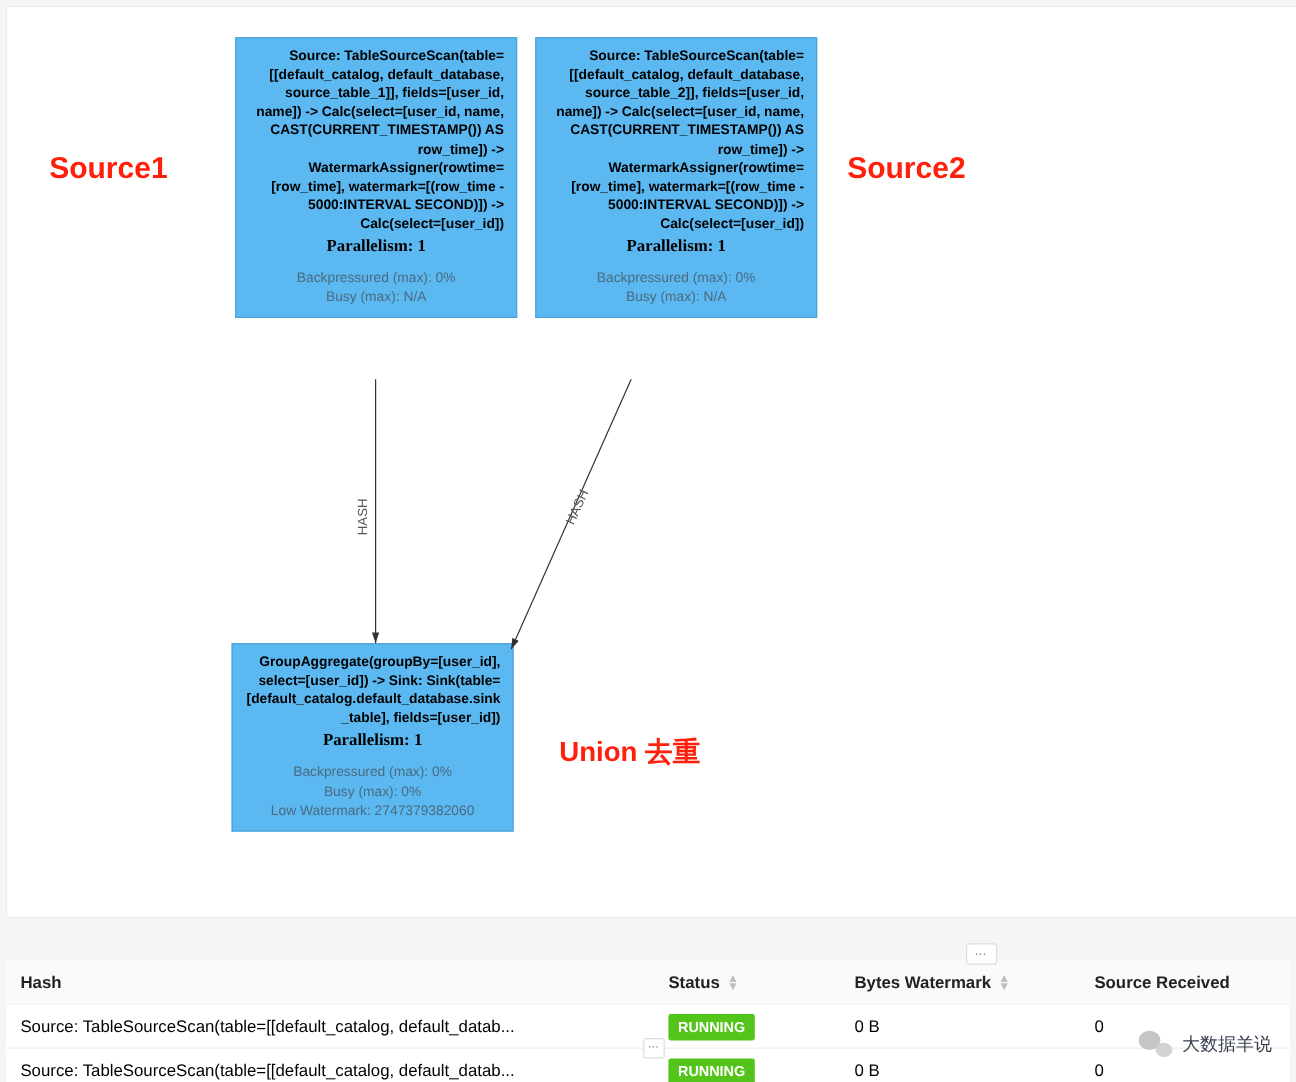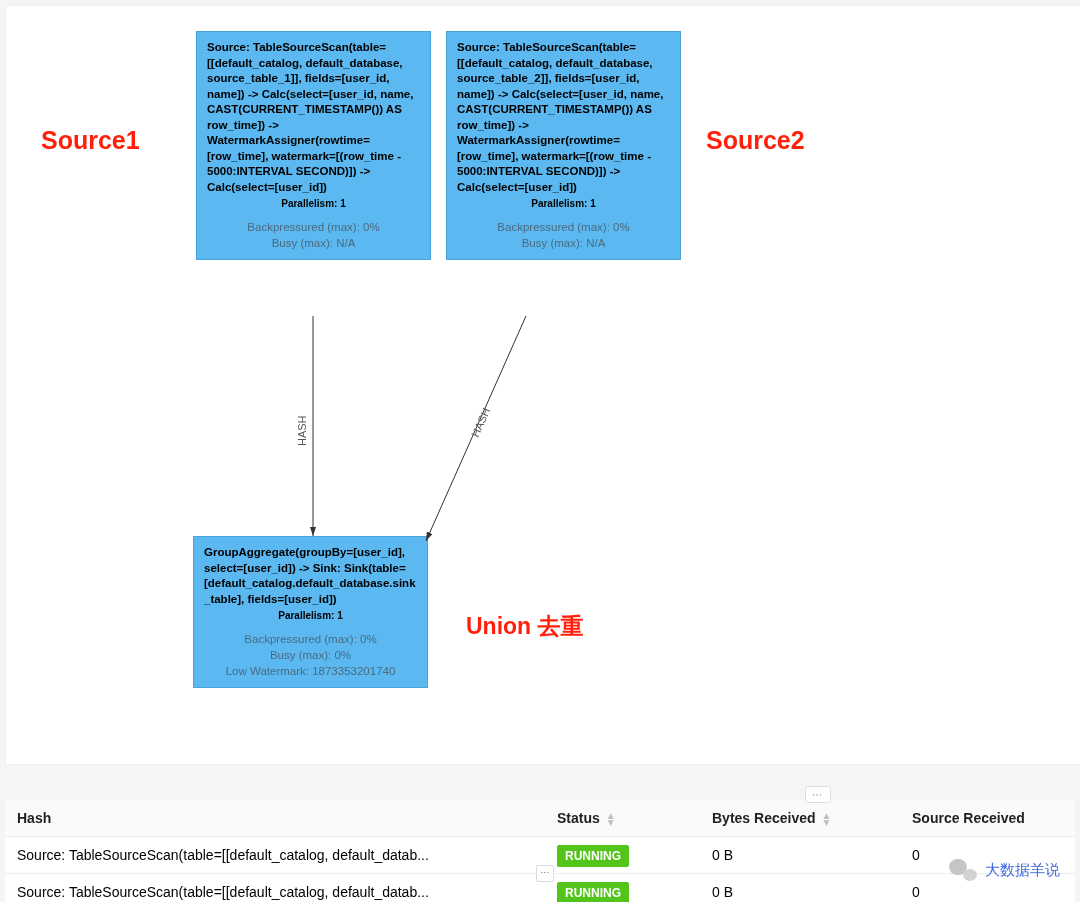--- a/index.html
+++ b/index.html
@@ -1,20 +1,20 @@
 <!DOCTYPE html>
 <html><head>
 <meta charset="utf-8">
 <style>
   * { box-sizing: border-box; margin: 0; padding: 0; }
   body { font-family: -apple-system, BlinkMacSystemFont, "Segoe UI", sans-serif; background: #f5f5f5; width: 1080px; height: 902px; overflow: hidden; position: relative; }
   .canvas { position: relative; width: 1080px; height: 760px; background: #fff; margin: 5px; border: 1px solid #eee; overflow: hidden; }
   .node { position: absolute; background: #5bb8f0; border: 1px solid #4aa3d8; padding: 8px 10px; width: 235px; font-size: 12px; line-height: 1.35; text-align: center; }
-  .node .desc { font-size: 11.5px; font-weight: 600; color: #000; word-break: break-word; white-space: pre-wrap; text-align: left; }
-  .node .parallelism { font-size: 10px; font-weight: 700; margin-top: 2px; }
+  .node .desc { font-size: 11.5px; font-weight: 600; color: #000; word-break: break-word; white-space: pre-wrap; text-align: right; }
+  .node .parallelism { font-size: 14px; font-weight: 700; margin-top: 2px; font-family: Liberation Serif, serif; }
   .node .meta { font-size: 11.5px; color: #4a6b80; margin-top: 8px; line-height: 1.4; }
   .annotation { position: absolute; color: #ff1f0a; font-size: 25px; font-weight: 700; white-space: pre; }
   #node1 { left: 190px; top: 25px; }
   #node2 { left: 440px; top: 25px; }
   #node3 { left: 187px; top: 530px; }
   #label-s1 { left: 35px; top: 120px; }
   #label-s2 { left: 700px; top: 120px; }
   #label-hash { left: 460px; top: 430px; width: 500px; line-height: 1.3; }
   #label-union { left: 460px; top: 605px; font-size: 23px; }
   svg.edges { position: absolute; left: 0; top: 0; width: 1080px; height: 760px; pointer-events: none; }
@@ -27,21 +27,21 @@
   th, td { padding: 10px 12px; border-bottom: 1px solid #eee; text-align: left; white-space: nowrap; overflow: hidden; text-overflow: ellipsis; }
   thead th { font-weight: 600; color: #222; background: #fafafa; }
   th .sort { display: inline-block; margin-left: 6px; font-size: 10px; color: #bfbfbf; vertical-align: middle; line-height: 0.7; }
   td.link a { color: #000000; text-decoration: none; }
   .status-badge { background: #52c41a; color: #fff; font-weight: 700; font-size: 12px; padding: 4px 8px; border-radius: 2px; }
   .col-name { width: 540px; }
   .col-status { width: 155px; }
   .col-bytes { width: 200px; }
   .col-records { width: 175px; }
 
-  .wechat { position: absolute; right: 20px; bottom: 18px; display: flex; align-items: center; gap: 8px; color: #1d4ed8; font-size: 15px; z-index: 10; opacity: 0.85; justify-content: center; }
+  .wechat { position: absolute; right: 20px; bottom: 18px; display: flex; align-items: center; gap: 8px; color: #0f172a; font-size: 15px; z-index: 10; opacity: 0.85; justify-content: center; }
   .wechat-icon { width: 28px; height: 28px; position: relative; }
   .wechat-icon .bubble { position: absolute; border-radius: 50%; }
   .wechat-icon .b1 { width: 18px; height: 16px; left: 0; top: 3px; background: #bbb; border-radius: 50%; }
   .wechat-icon .b2 { width: 14px; height: 12px; right: 0; bottom: 3px; background: #ccc; border-radius: 50%; }
 </style>
 </head>
 <body>
 
 <div class="canvas">
 
@@ -62,21 +62,21 @@
       <div>Busy (max): N/A</div>
     </div>
   </div>
 
   <div id="node3" class="node">
     <div class="desc">GroupAggregate(groupBy=[user_id], select=[user_id]) -&gt; Sink: Sink(table=[default_catalog.default_database.sink_table], fields=[user_id])</div>
     <div class="parallelism">Parallelism: 1</div>
     <div class="meta">
       <div>Backpressured (max): 0%</div>
       <div>Busy (max): 0%</div>
-      <div>Low Watermark: 1873353201740</div>
+      <div>Low Watermark: 2747379382060</div>
     </div>
   </div>
 
   <svg class="edges">
     <defs>
       <marker id="arrow" markerWidth="10" markerHeight="10" refX="9" refY="3" orient="auto">
         <path d="M0,0 L0,6 L9,3 z" fill="#333"></path>
       </marker>
     </defs>
     <line x1="307" y1="310" x2="307" y2="530" stroke="#333" stroke-width="1" marker-end="url(#arrow)"></line>
@@ -98,21 +98,21 @@
   <colgroup>
     <col class="col-name">
       <col class="col-status">
       <col class="col-bytes">
       <col class="col-records">
   </colgroup>
   <thead>
     <tr>
       <th><span>Hash</span></th>
       <th><span>Status</span><span class="sort">▲<br>▼</span></th>
-      <th><span>Bytes Received</span><span class="sort">▲<br>▼</span></th>
+      <th><span>Bytes Watermark</span><span class="sort">▲<br>▼</span></th>
       <th><span>Source Received</span></th>
     </tr>
   </thead>
   <tbody>
     <tr>
       <td class="link"><a>Source: TableSourceScan(table=[[default_catalog, default_datab...</a></td>
       <td><span class="status-badge">RUNNING</span></td>
       <td>0 B</td>
       <td>0</td>
     </tr>

